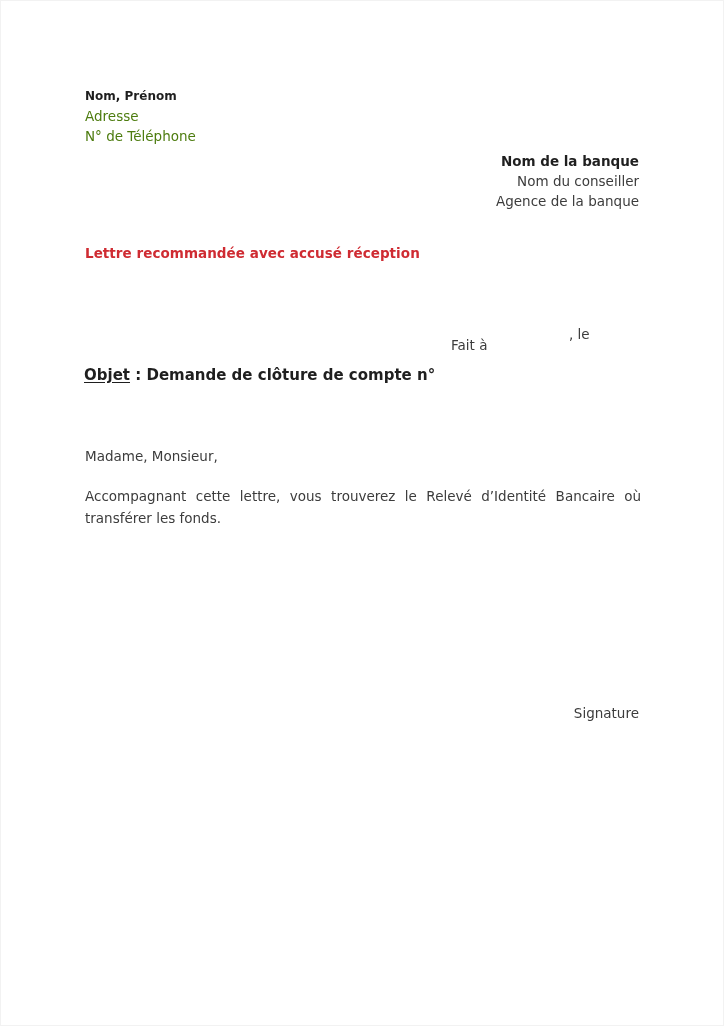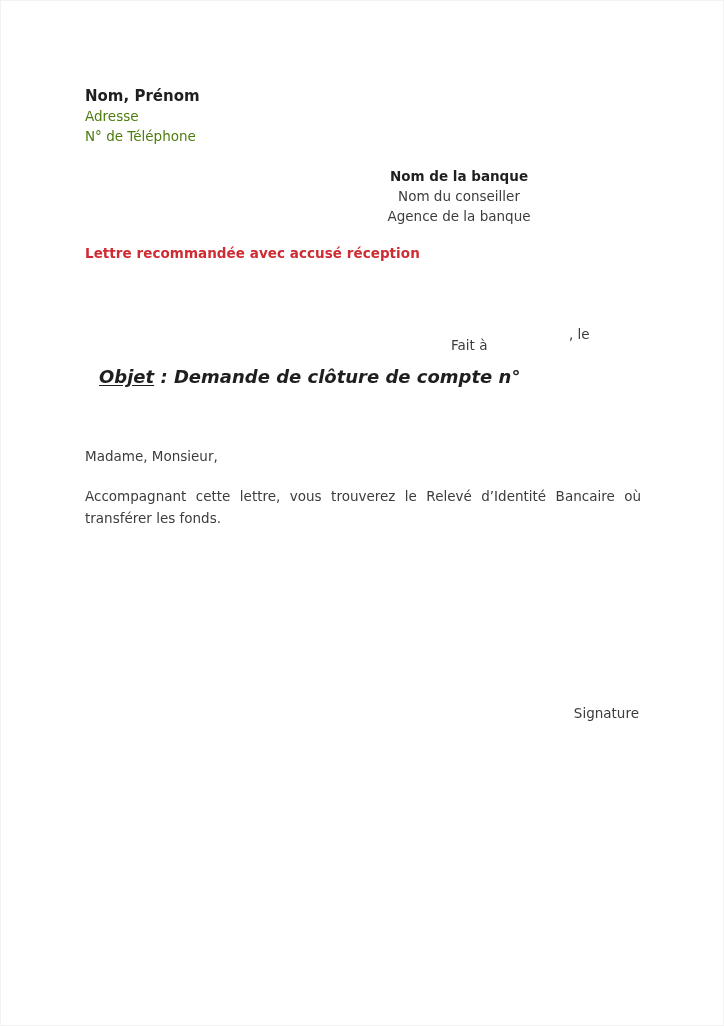--- a/index.html
+++ b/index.html
@@ -30,30 +30,30 @@
   }
   .sender .line {
     font-size: 13.5px;
     line-height: 20px;
     color: #4d7c0f;
     white-space: nowrap;
   }
   .sender .line.bold {
     font-weight: bold;
     color: #1f1f1f;
-    font-size: 15px;
+    font-size: 12px;
   }
 
   
   .recipient {
     position: absolute;
     right: 84px;
-    top: 165px;
+    top: 150px;
     width: 360px;
-    text-align: center;
+    text-align: right;
   }
   .recipient .line {
     font-size: 13.5px;
     line-height: 20px;
     color: #3c3c3c;
     white-space: nowrap;
   }
   .recipient .line.bold {
     font-weight: bold;
     color: #1f1f1f;
@@ -89,27 +89,26 @@
   .placedate .le {
     position: absolute;
     left: 484px;
     top: 0;
     white-space: nowrap;
   }
 
   
   .subject {
     position: absolute;
-    left: 98px;
+    left: 83px;
     top: 365px;
-    font-size: 18px;
+    font-size: 15px;
     font-weight: bold;
     color: #1f1f1f;
     white-space: nowrap;
-    font-style: italic;
   }
   .subject .u {
     text-decoration: underline;
     text-underline-offset: 2px;
   }
 
   
   .body {
     position: absolute;
     left: 84px;

